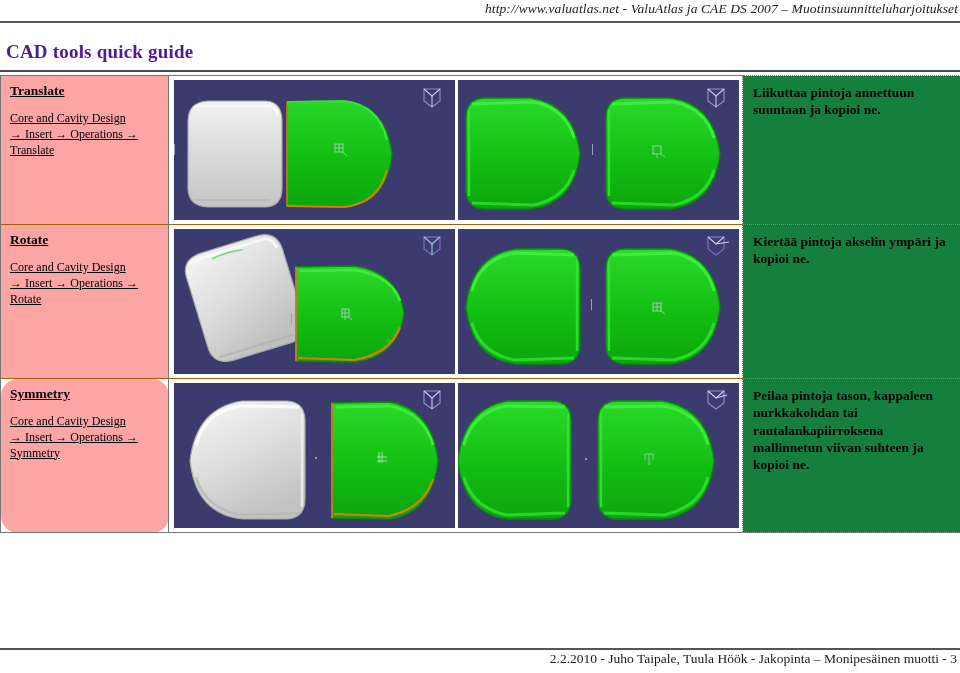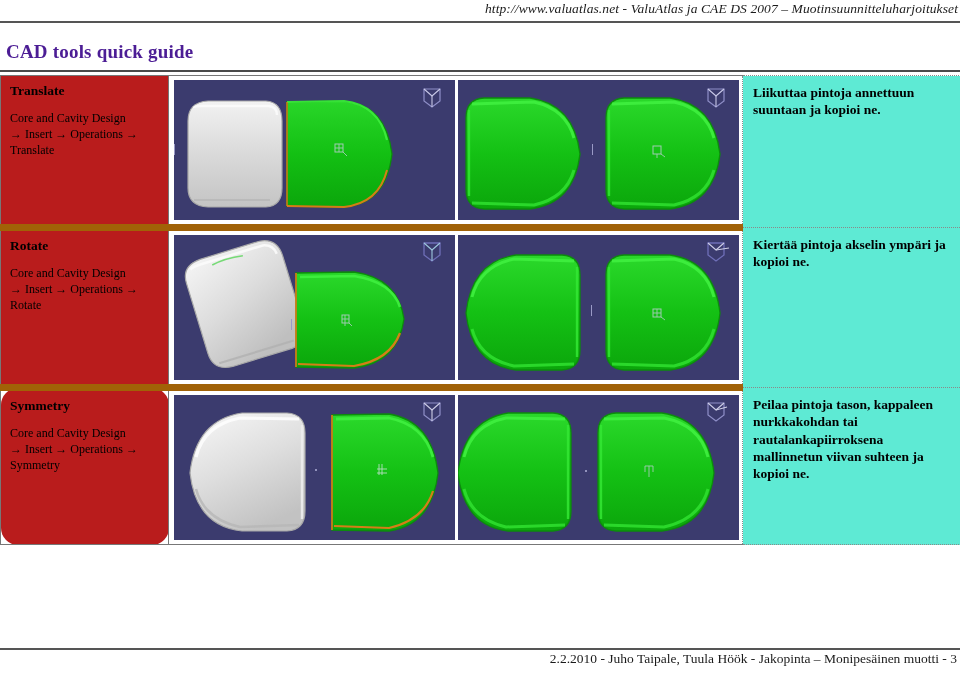--- a/index.html
+++ b/index.html
@@ -73,50 +73,51 @@
     border-collapse: collapse;
     table-layout: fixed;
   }
   .guide-table td {
     padding: 0;
     vertical-align: top;
   }
 
   .col-desc {
     width: 168px;
-    background: #b91c1c;
+    background: #fca5a5;
     border-left: 1px solid #777777;
     border-right: 1px solid #777777;
     padding: 8px 9px 6px 9px !important;
     box-sizing: border-box;
+    text-decoration: underline;
   }
   .col-img {
     width: 287px;
     background: #ffffff;
     padding: 4px 0 4px 0 !important;
     box-sizing: border-box;
   }
   .col-img.first {
     padding-left: 5px !important;
   }
   .col-note {
     width: 218px;
-    background: #5eead4;
+    background: #15803d;
     border-left: 1px dotted #8a8a8a;
     border-right: 1px dotted #8a8a8a;
     padding: 8px 8px 6px 10px !important;
     box-sizing: border-box;
   }
 
   .row-top .col-desc,
   .row-top .col-img { border-top: 1px solid #777777; }
   .row-top .col-note { border-top: 1px dotted #8a8a8a; }
 
   .row-sep .col-desc,
-  .row-sep .col-img { border-top: 7px solid #a16207; }
+  .row-sep .col-img { border-top: 1px solid #a16207; }
   .row-sep .col-note { border-top: 1px dotted #8a8a8a; }
 
   .row-last .col-desc,
   .row-last .col-img { border-bottom: 1px solid #777777; border-radius: 17px; }
   .row-last .col-note { border-bottom: 1px dotted #8a8a8a; }
 
   .cmd-title {
     font-size: 13.5px;
     font-weight: bold;
     margin: 0 0 12px 0;

